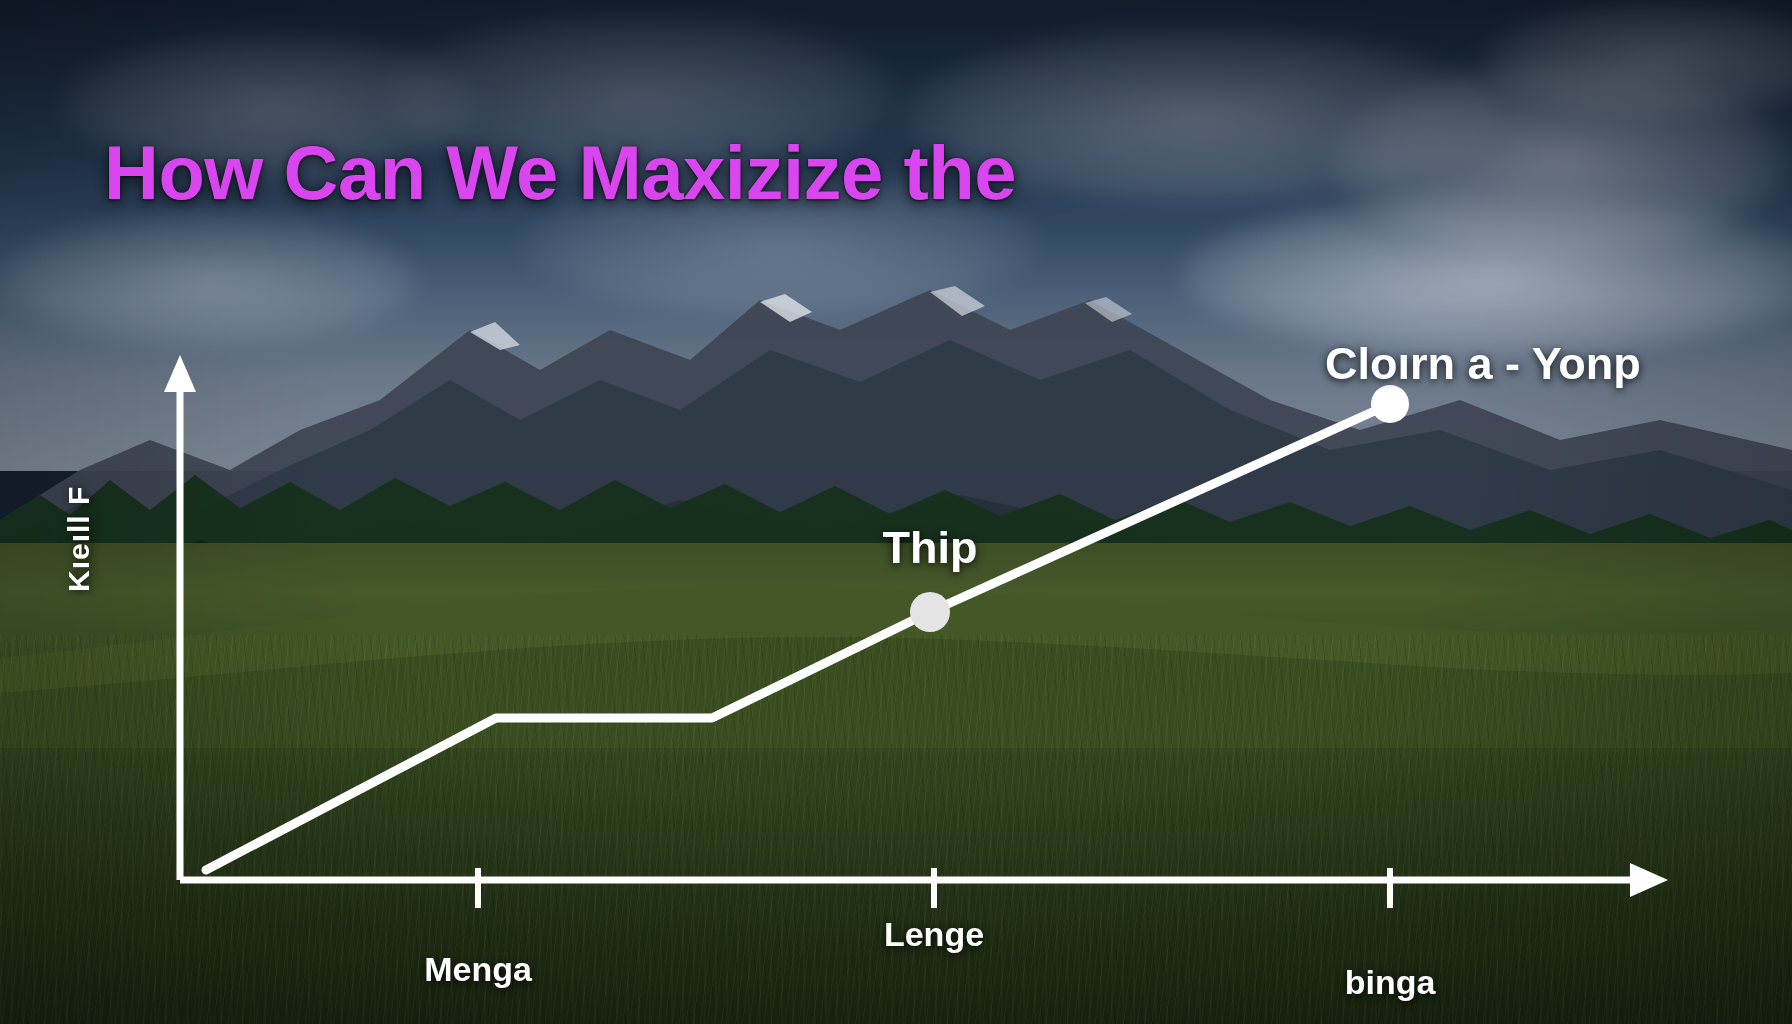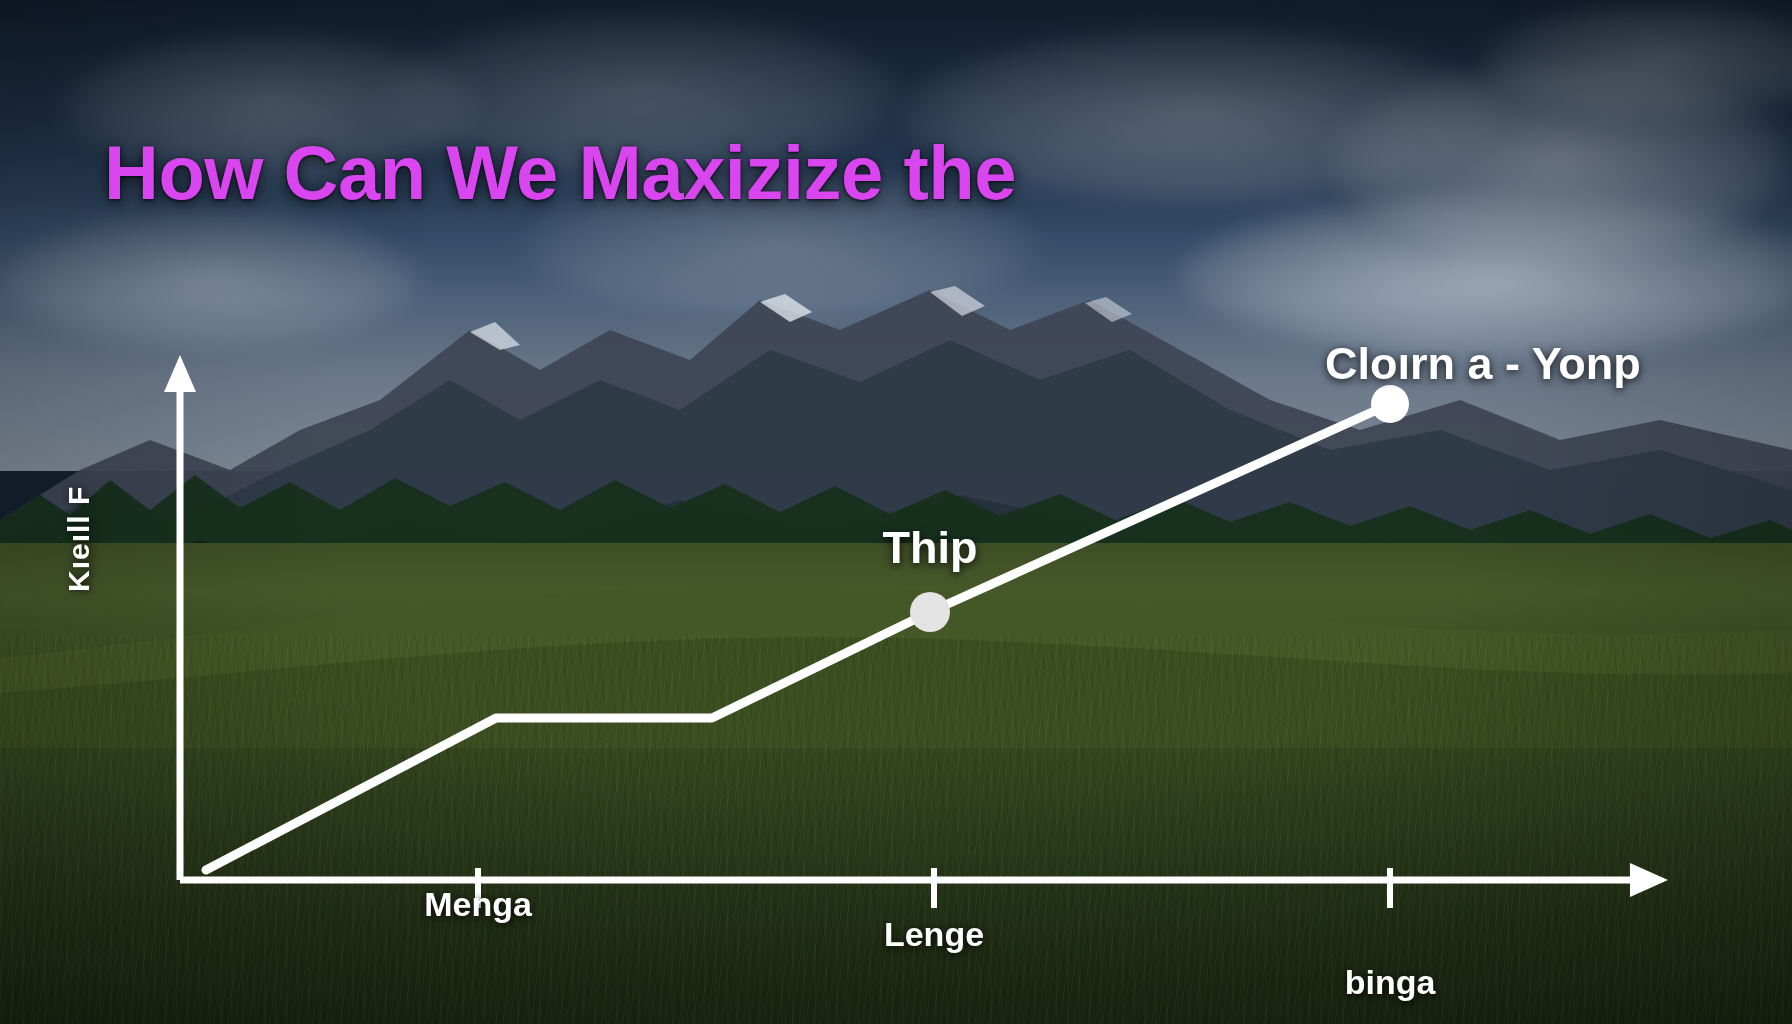--- a/index.html
+++ b/index.html
@@ -245,21 +245,21 @@
       <line x1="1390" y1="868" x2="1390" y2="908" stroke="#ffffff" stroke-width="6"></line>
 
       <polyline points="206,870 496,718 712,718 930,612 1390,404" fill="none" stroke="#ffffff" stroke-width="9" stroke-linejoin="round" stroke-linecap="round"></polyline>
 
       <circle cx="930" cy="612" r="20" fill="#e4e4e4"></circle>
       <circle cx="1390" cy="404" r="19" fill="#ffffff"></circle>
     </svg>
 
     <div class="axis-label-y">Kıeıll F</div>
 
-    <div class="tick-label" style="left:478px; top:885px;">Menga</div>
+    <div class="tick-label" style="left:478px; top:950px;">Menga</div>
     <div class="tick-label" style="left:934px; top:915px;">Lenge</div>
     <div class="tick-label" style="left:1390px; top:915px;margin-top:48px;">binga</div>
 
     <div class="point-label mid" style="left:930px; top:522px;">Thip</div>
     <div class="point-label" style="left:1325px; top:338px;">Cloırn a - Yonp</div>
   </div>
 
 </div>
 
 </body></html>

